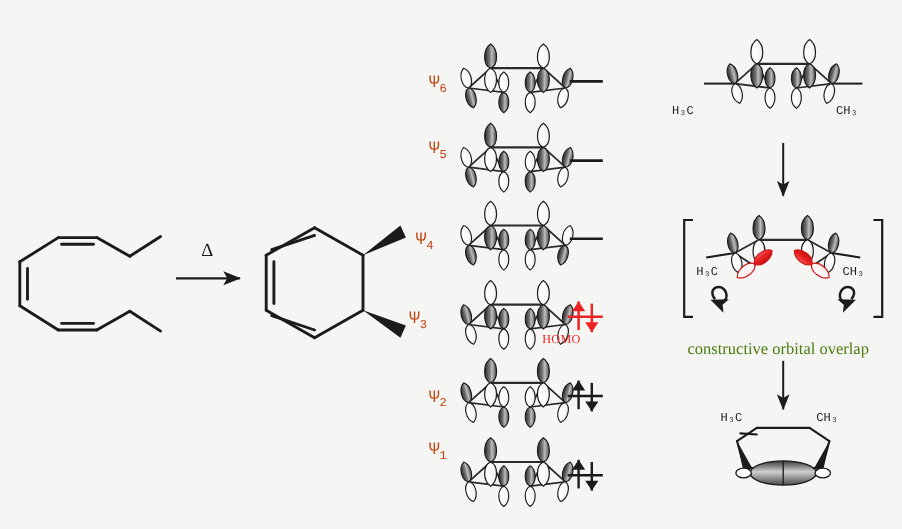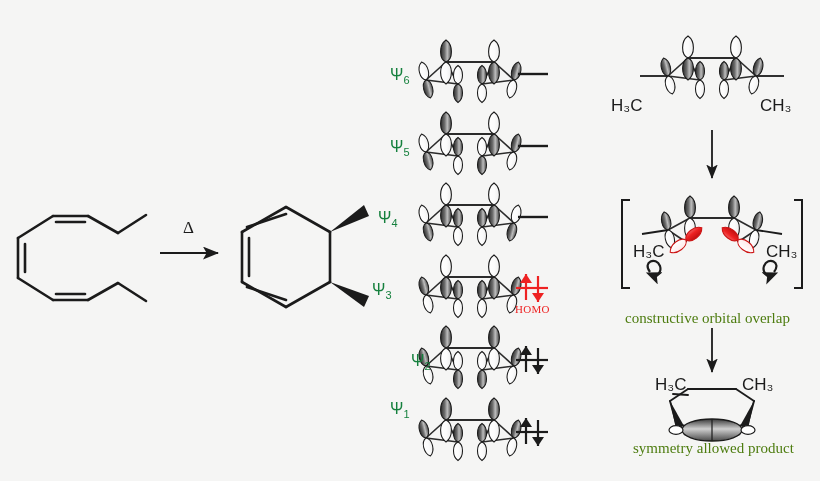--- a/index.html
+++ b/index.html
@@ -13,37 +13,37 @@
   #stage{position:absolute;left:0;top:0;width:820px;height:481px;}
   svg{display:block;}
   .cap{
     position:absolute;
     font-family:"Liberation Serif", serif;
     color:#4d7c0f;
     white-space:nowrap;
   }
   .psi{
     position:absolute;
-    font-family:Liberation Sans, sans-serif;
+    font-family:Liberation Mono, monospace;
     font-size:16px;
-    color:#15803d;
+    color:#c2410c;
     white-space:nowrap;
   }
   .psi sub{font-size:11px;}
   .homo{
     position:absolute;
     font-family:"Liberation Serif", serif;
     font-size:11px;
     letter-spacing:0.3px;
     white-space:nowrap;
   }
   .mol-lbl{
     position:absolute;
-    font-family:Liberation Sans, sans-serif;
-    font-size:17px;
+    font-family:Liberation Mono, monospace;
+    font-size:11px;
     color:#1b1b1b;
     white-space:nowrap;
   }
   .cap-ov{font-size:15px;}
   .cap-pr{font-size:15px;}
   .delta{position:absolute;font-size:17px;color:#1b1b1b;}
 </style>
 </head>
 <body>
 
@@ -321,34 +321,33 @@
     <line x1="712" y1="419.5" x2="712" y2="440.5" stroke="#1b1b1b" stroke-width="1.2"></line>
     <ellipse cx="676" cy="430" rx="7" ry="4.4" fill="#ffffff" stroke="#1b1b1b" stroke-width="1.2"></ellipse>
     <ellipse cx="748" cy="430" rx="7" ry="4.4" fill="#ffffff" stroke="#1b1b1b" stroke-width="1.2"></ellipse>
   </g>
 
 </svg>
 
 <div class="delta" style="left:183px;top:218px;">Δ</div>
 
 <div class="psi" style="left:390px;top:66px;"><span>Ψ</span><sub>6</sub></div>
-<div class="psi" style="left:390px;top:138px;"><span>Ψ</span><sub>5</sub></div>
+<div class="psi" style="left:390px;top:126px;"><span>Ψ</span><sub>5</sub></div>
 <div class="psi" style="left:378px;top:209px;"><span>Ψ</span><sub>4</sub></div>
 <div class="psi" style="left:372px;top:281px;"><span>Ψ</span><sub>3</sub></div>
-<div class="psi" style="left:411px;top:352px;"><span>Ψ</span><sub>2</sub></div>
+<div class="psi" style="left:390px;top:352px;"><span>Ψ</span><sub>2</sub></div>
 <div class="psi" style="left:390px;top:400px;"><span>Ψ</span><sub>1</sub></div>
 
-<div class="homo" style="left:515px;top:303px;color:#ee2222;">HOMO</div>
+<div class="homo" style="left:493px;top:303px;color:#ee2222;">HOMO</div>
 
 <div class="mol-lbl" style="left:611px;top:96px;">H₃C</div>
 <div class="mol-lbl" style="left:760px;top:96px;">CH₃</div>
 
 <div class="mol-lbl" style="left:633px;top:242px;">H₃C</div>
 <div class="mol-lbl" style="left:766px;top:242px;">CH₃</div>
 
 <div class="cap cap-ov" style="left:625px;top:310px;">constructive orbital overlap</div>
 
 <div class="mol-lbl" style="left:655px;top:375px;">H₃C</div>
 <div class="mol-lbl" style="left:742px;top:375px;">CH₃</div>
 
-<div class="cap cap-pr" style="left:633px;top:440px;">symmetry allowed product</div>
 
 </div>
 
 </body></html>

